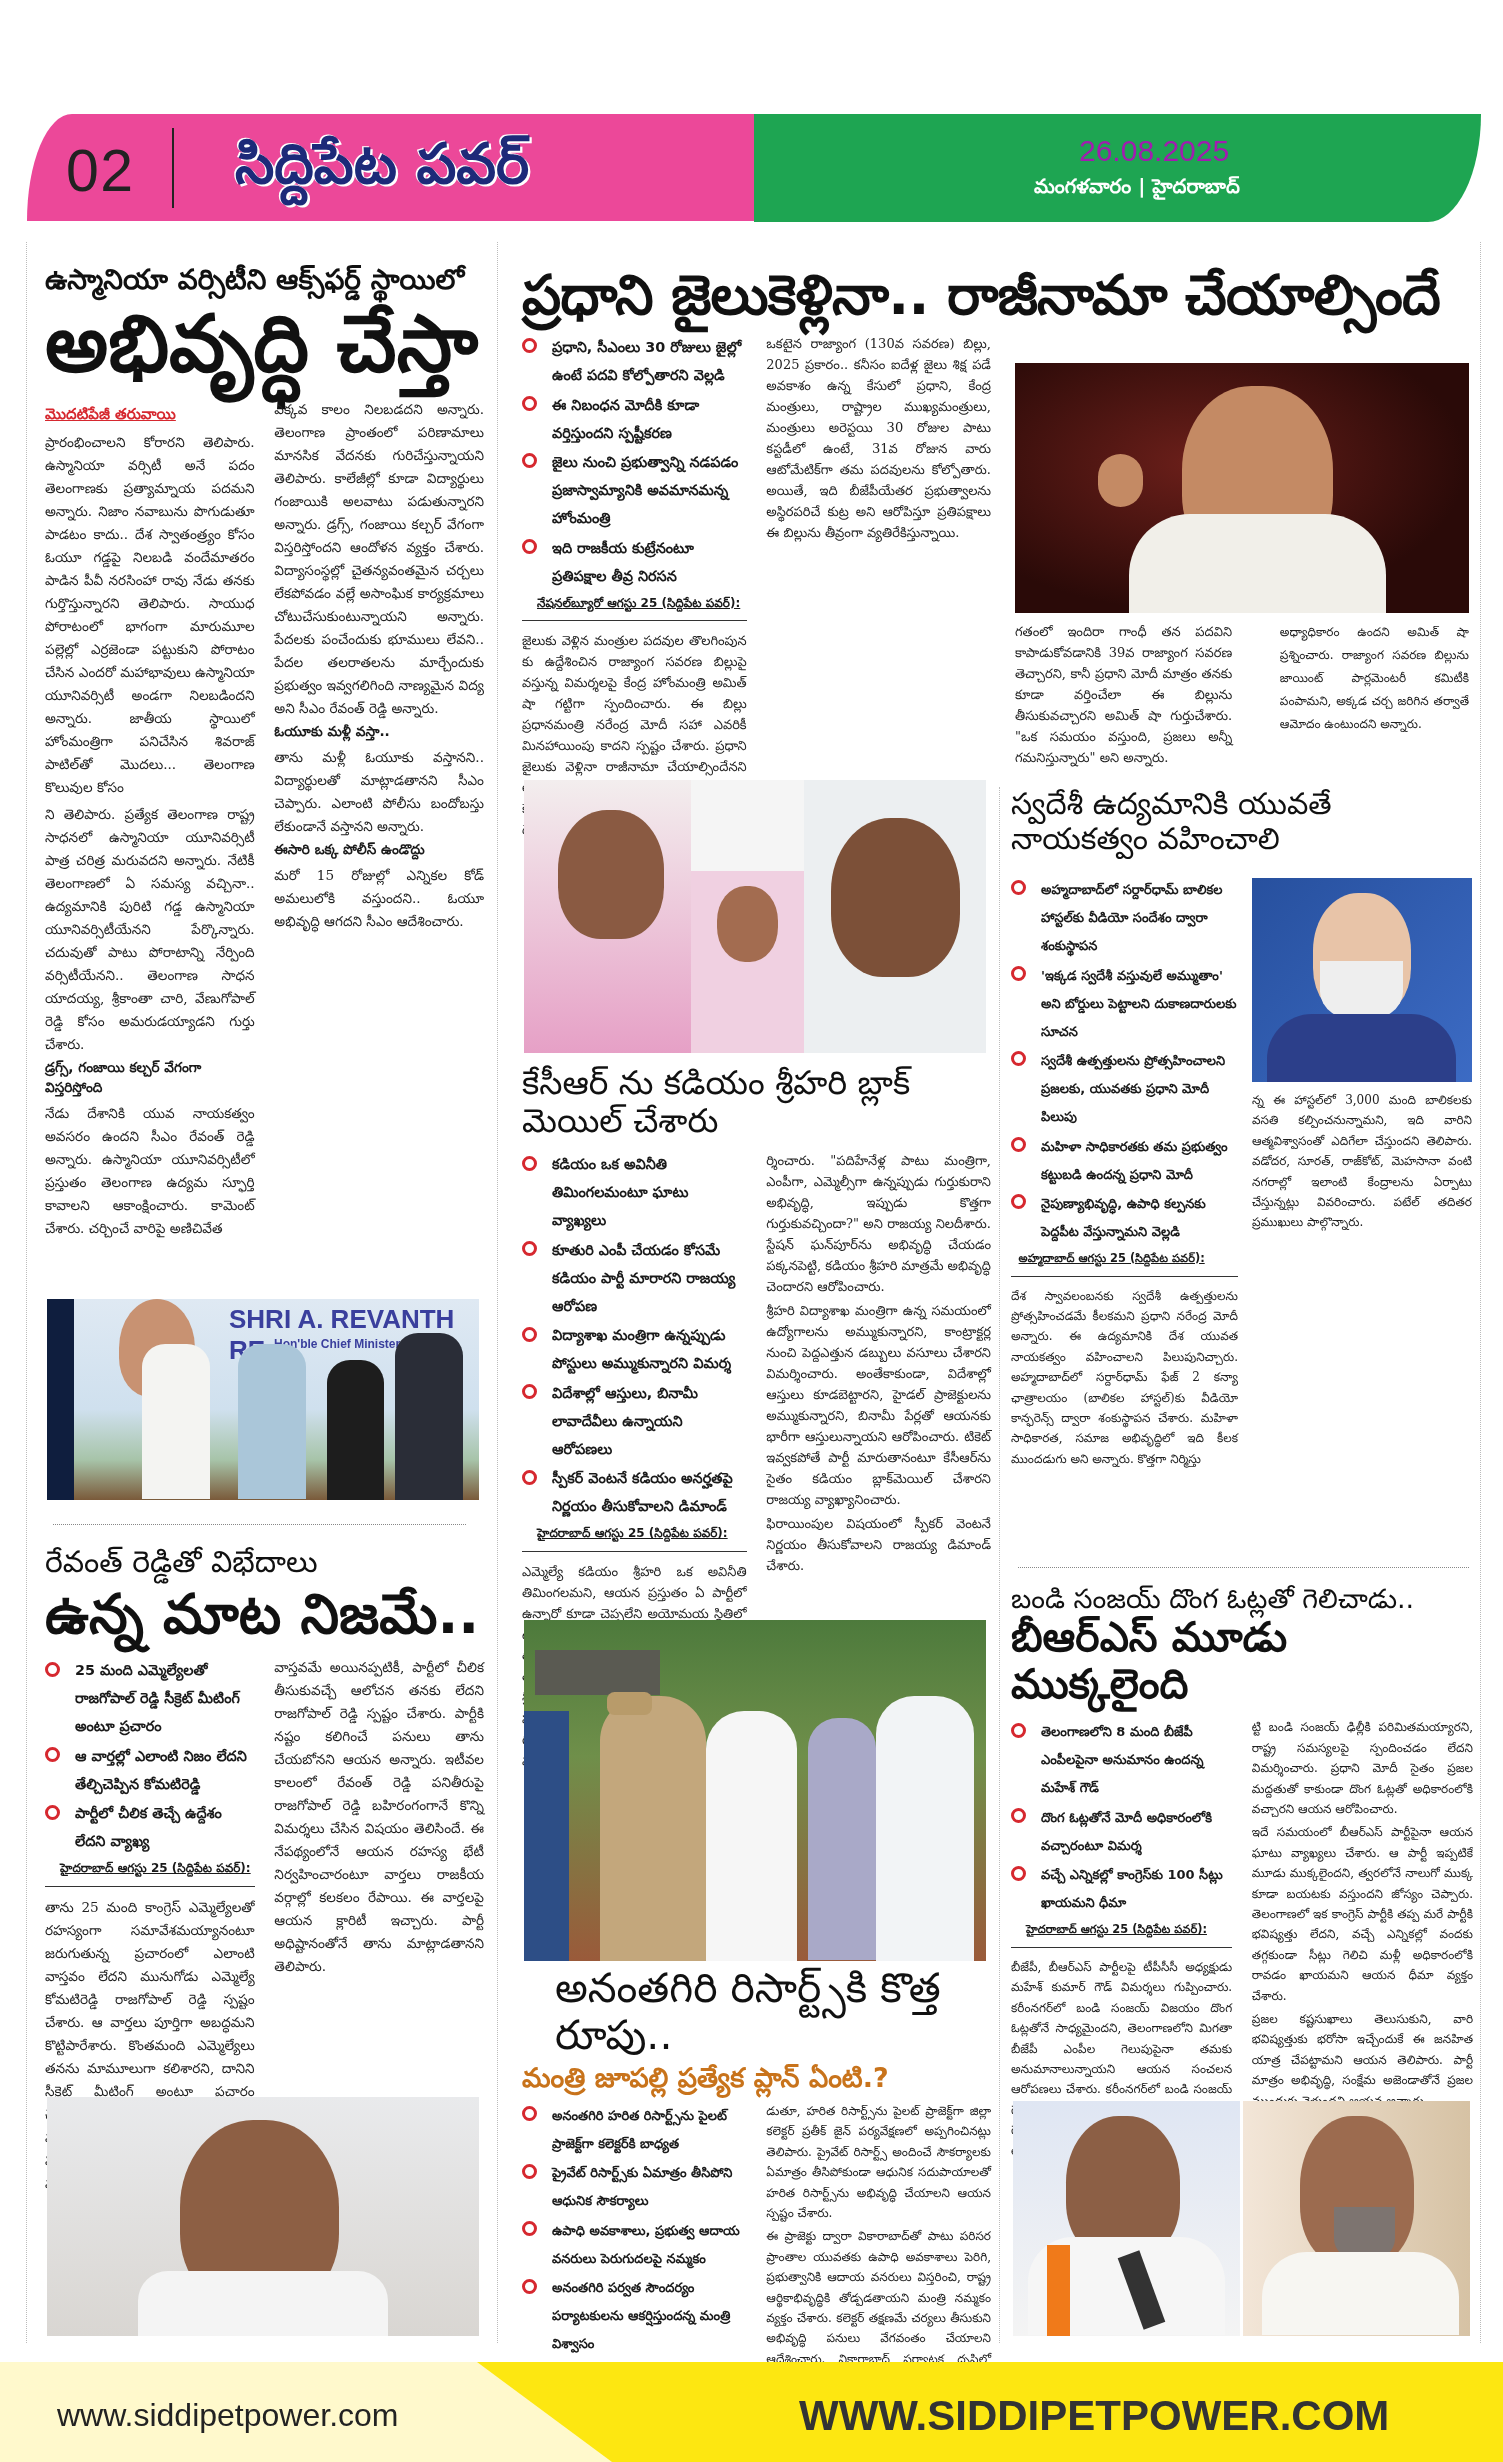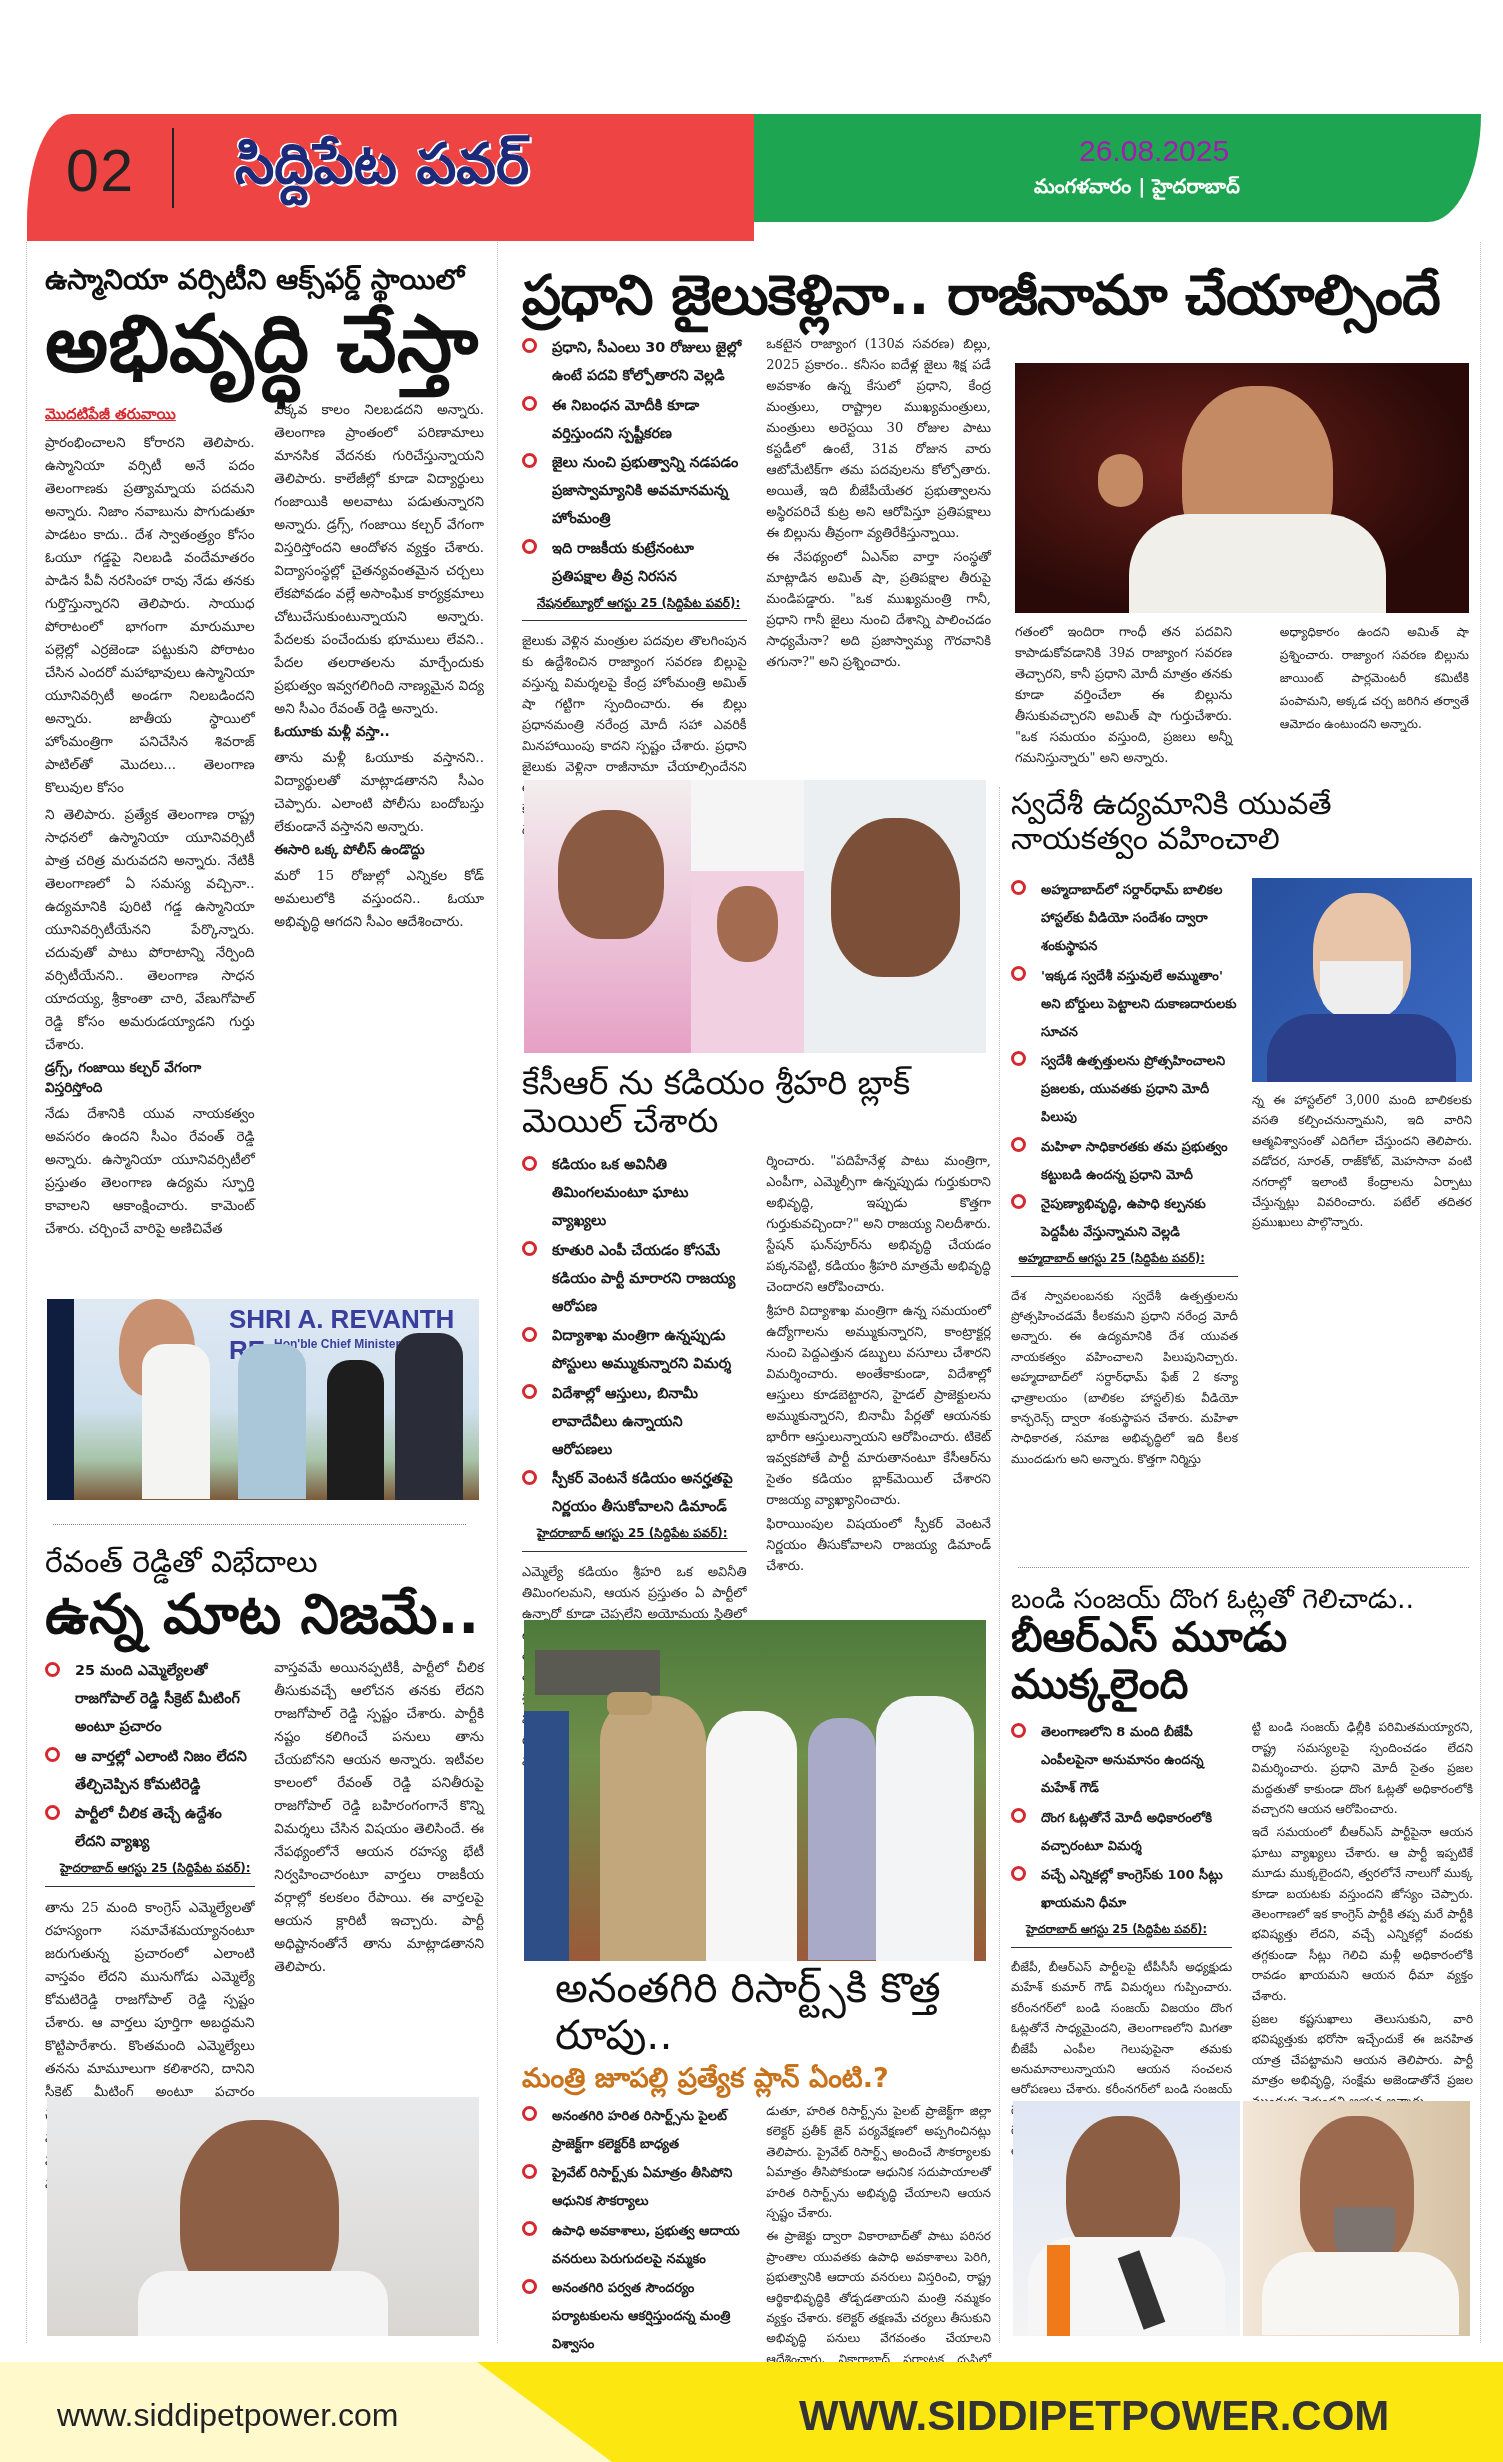--- a/index.html
+++ b/index.html
@@ -1,21 +1,21 @@
 <!DOCTYPE html>
 <html style="font-size:12px"><head>
 <meta charset="utf-8">
 <style>
   * { box-sizing: border-box; margin: 0; padding: 0; }
   html, body { width: 1503px; height: 2462px; background: #ffffff; overflow: hidden; }
   body { position: relative; font-family: "DejaVu Sans", sans-serif; color: #1a1a1a; }
 
   
   .masthead { position: absolute; left: 27px; top: 114px; width: 1454px; height: 108px; }
-  .mh-left { position: absolute; left: 0; top: 0; width: 727px; height: 127px; background: #ef4444; border-top-left-radius: 45px 107px; }
+  .mh-left { position: absolute; left: 0; top: 0; width: 727px; height: 107px; background: #ec4899; border-top-left-radius: 45px 107px; }
   .mh-right { position: absolute; left: 727px; top: 0; width: 727px; height: 108px; background: #1ea552; border-bottom-right-radius: 53px 108px; }
   .mh-pageno { position: absolute; left: 39px; top: 23px; font-family: "Liberation Sans", sans-serif; font-size: 59px; color: #222; font-weight: 300; letter-spacing: 1.5px; }
   .mh-rule { position: absolute; left: 145px; top: 13.6px; width: 1.5px; height: 80px; background: #222; }
   .mh-title { position: absolute; left: 208px; top: 16.7px; font-family: "DejaVu Sans", sans-serif; font-weight: bold; font-size: 56px; color: #1d2a79; text-shadow: 2.3px 2.3px 0 #fff, -1.5px -1.5px 0 #fff; }
   .mh-date { position: absolute; left: 1052px; top: 19.7px; font-family: "Liberation Sans", sans-serif; font-size: 30px; color: #a21caf; }
   .mh-day { position: absolute; left: 1007px; top: 61px; font-family: "DejaVu Sans", sans-serif; font-size: 19.7px; font-weight: bold; color: #fff; }
 
   
   .vrule { position: absolute; border-left: 1.5px dotted #bbb; }
   .hrule { position: absolute; border-top: 1.5px dotted #888; }
@@ -132,21 +132,20 @@
         <li><span class="dot"></span><span style="font-size:14.4px;">ప్రధాని, సీఎంలు 30 రోజులు జైల్లో ఉంటే పదవి కోల్పోతారని వెల్లడి</span></li>
         <li><span class="dot"></span><span style="font-size:14.4px;">ఈ నిబంధన మోదీకి కూడా వర్తిస్తుందని స్పష్టీకరణ</span></li>
         <li><span class="dot"></span><span style="font-size:14.4px;">జైలు నుంచి ప్రభుత్వాన్ని నడపడం ప్రజాస్వామ్యానికి అవమానమన్న హోంమంత్రి</span></li>
         <li><span class="dot"></span><span style="font-size:14.4px;">ఇది రాజకీయ కుట్రేనంటూ ప్రతిపక్షాల తీవ్ర నిరసన</span></li>
       </ul>
       <div class="dateline" style="font-size:12px; padding-left:15px;">నేషనల్‌బ్యూరో ఆగస్టు 25 (సిద్దిపేట పవర్):</div>
       <p class="body-text" style="font-size:13px; line-height:21px;">జైలుకు వెళ్లిన మంత్రుల పదవుల తొలగింపున కు ఉద్దేశించిన రాజ్యాంగ సవరణ బిల్లుపై వస్తున్న విమర్శలపై కేంద్ర హోంమంత్రి అమిత్ షా గట్టిగా స్పందించారు. ఈ బిల్లు ప్రధానమంత్రి నరేంద్ర మోదీ సహా ఎవరికీ మినహాయింపు కాదని స్పష్టం చేశారు. ప్రధాని జైలుకు వెళ్లినా రాజీనామా చేయాల్సిందేనని అన్నారు. పార్లమెంట్ వర్షాకాల సమావేశాల్లో కేంద్ర ప్రభుత్వం ప్రవేశపెట్టిన ఈ బిల్లుపై దేశవ్యాప్తంగా చర్చ జరుగుతోంది.</p>
     </div>
     <div>
       <p class="body-text" style="font-size:13px; line-height:21px;">ఒకటైన రాజ్యాంగ (130వ సవరణ) బిల్లు, 2025 ప్రకారం.. కనీసం ఐదేళ్ల జైలు శిక్ష పడే అవకాశం ఉన్న కేసులో ప్రధాని, కేంద్ర మంత్రులు, రాష్ట్రాల ముఖ్యమంత్రులు, మంత్రులు అరెస్టయి 30 రోజుల పాటు కస్టడీలో ఉంటే, 31వ రోజున వారు ఆటోమేటిక్‌గా తమ పదవులను కోల్పోతారు. అయితే, ఇది బీజేపీయేతర ప్రభుత్వాలను అస్థిరపరిచే కుట్ర అని ఆరోపిస్తూ ప్రతిపక్షాలు ఈ బిల్లును తీవ్రంగా వ్యతిరేకిస్తున్నాయి.</p>
-      <p class="body-text" style="font-size:13px; line-height:21px; margin-top:3px;">ఈ నేపథ్యంలో ఏఎన్ఐ వార్తా సంస్థతో మాట్లాడిన అమిత్ షా, ప్రతిపక్షాల తీరుపై మండిపడ్డారు. "ఒక ముఖ్యమంత్రి గానీ, ప్రధాని గానీ జైలు నుంచి దేశాన్ని పాలించడం సాధ్యమేనా? అది ప్రజాస్వామ్య గౌరవానికి తగునా?" అని ప్రశ్నించారు.</p>
     </div>
   </div>
 </div>
 
 <div class="photo" style="left:1015px; top:363px; width:454px; height:250px; background: radial-gradient(ellipse at 40% 40%, #6b1f1a 0%, #2a0a08 70%);">
   <div style="position:absolute; left:167px; top:23px; width:151px; height:182px; border-radius:46% 46% 40% 40%; background:#c48a64;"></div>
   <div style="position:absolute; left:114px; top:151px; width:257px; height:106px; border-radius:61px 61px 0 0; background:#f1efe9;"></div>
   <div style="position:absolute; left:83px; top:91px; width:45px; height:53px; border-radius:23px; background:#c48a64;"></div>
 </div>
 <div class="article" style="left:1015px; top:621px; width:454px;">

